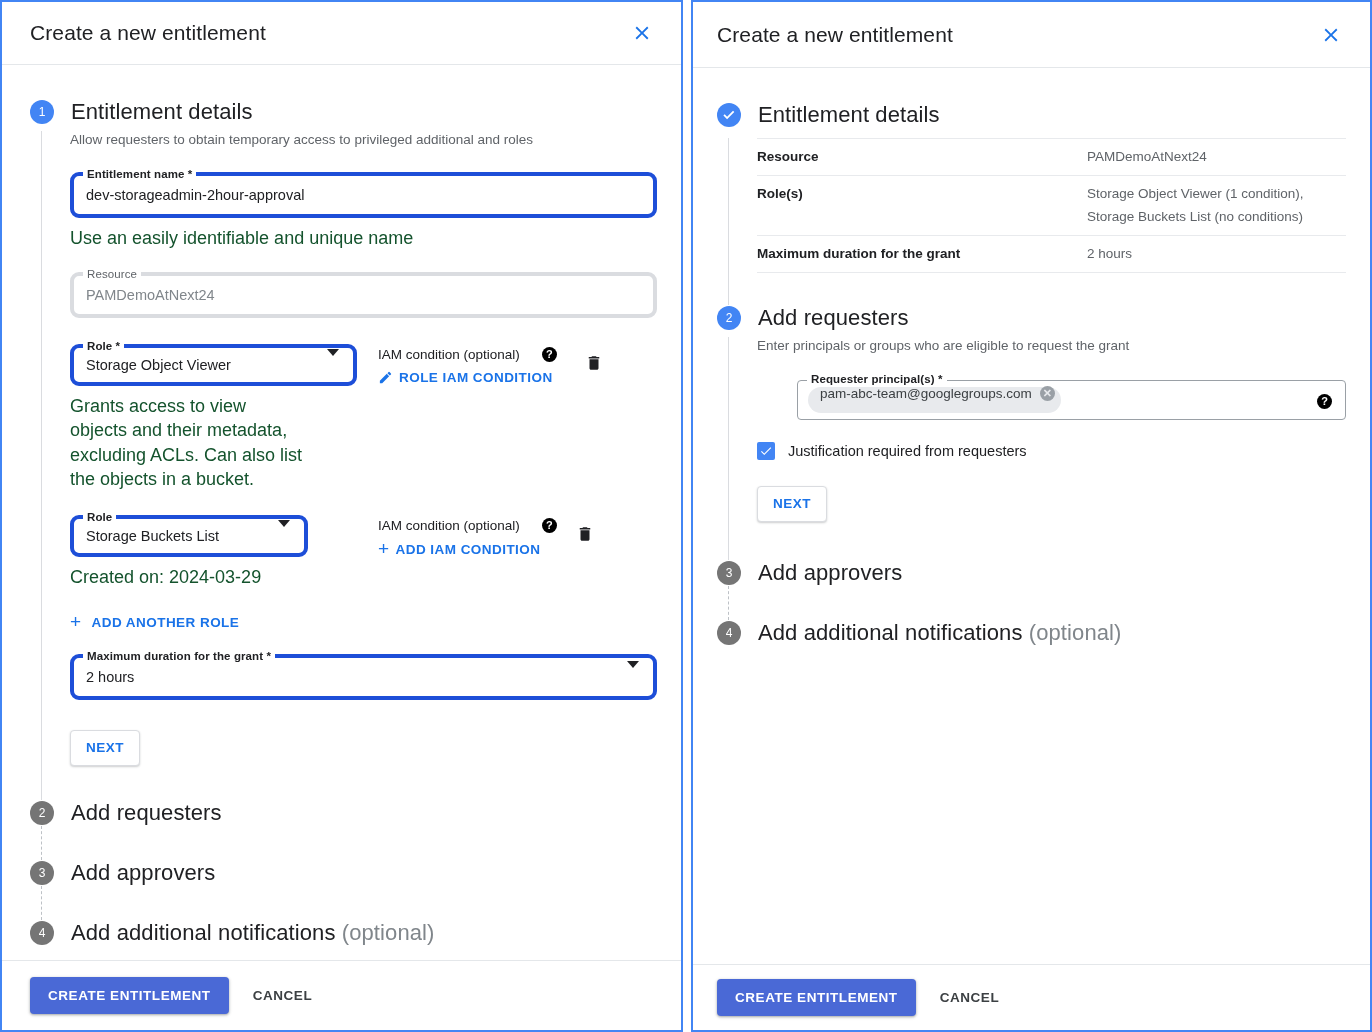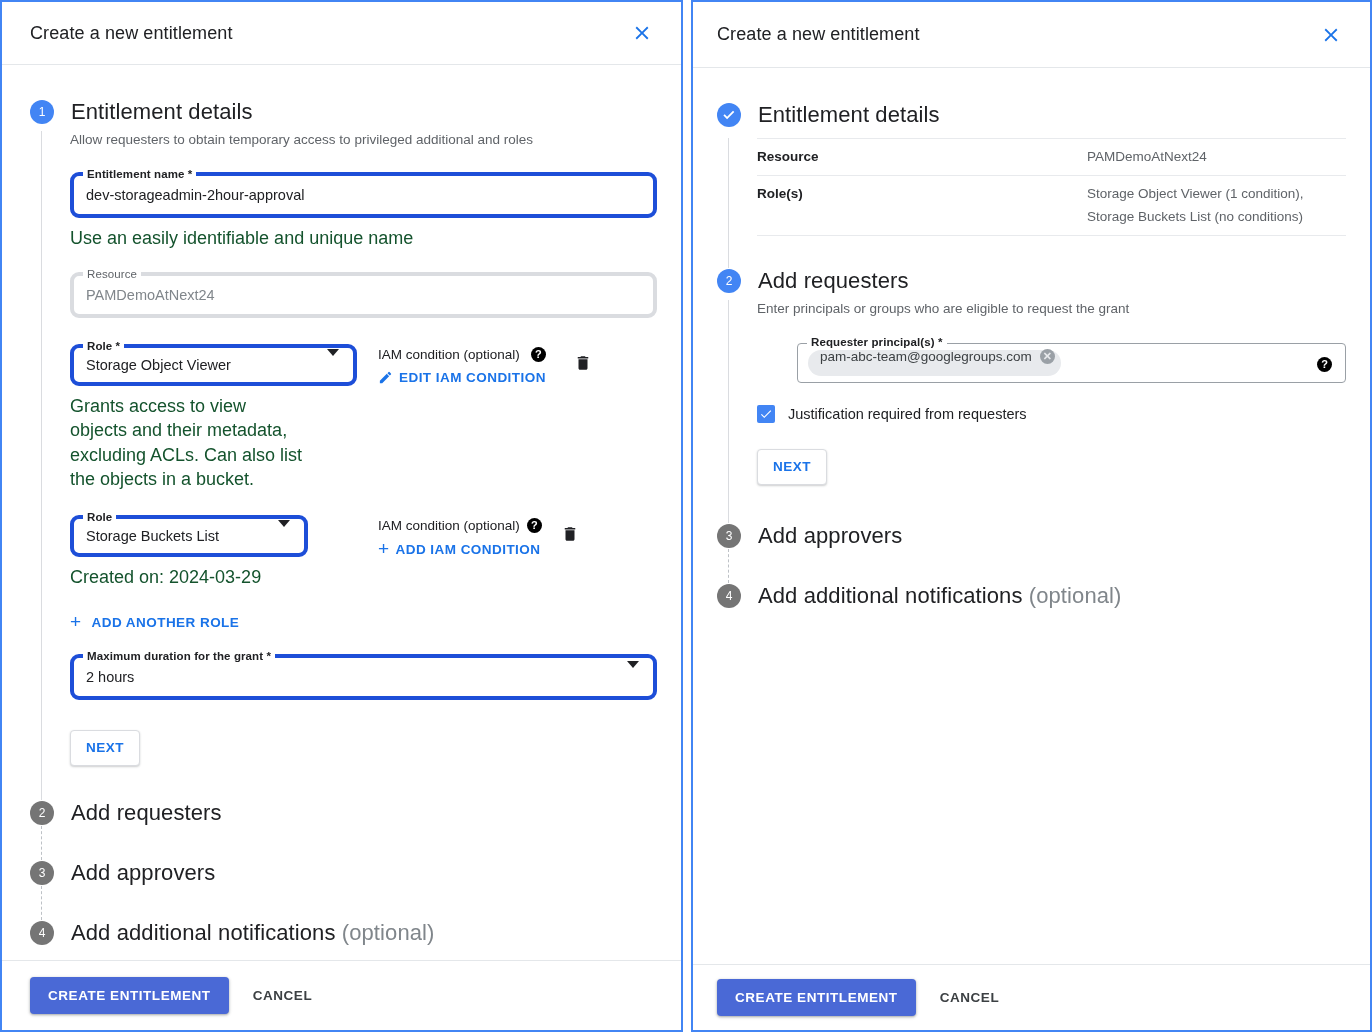--- a/index.html
+++ b/index.html
@@ -34,21 +34,21 @@
     flex: 0 0 auto;
     display: flex;
     align-items: center;
     justify-content: space-between;
     border-bottom: 1px solid #e4e7ea;
     background: #fff;
   }
   .left .dialog-header  { height: 63px; padding: 0 24px 0 28px; }
   .right .dialog-header { height: 66px; padding: 0 24px 0 24px; }
   .dialog-title {
-    font-size: 18px;
+    font-size: 21px;
     color: #202124;
     font-weight: 400;
     letter-spacing: .1px;
   }
   .close-btn {
     width: 30px; height: 30px;
     display: flex; align-items: center; justify-content: center;
     cursor: pointer;
     background: none; border: none; padding: 0;
   }
@@ -215,21 +215,21 @@
     display: flex;
     align-items: flex-start;
   }
   .role-left { position: relative; }
   .role-cond {
     padding-top: 3px;
   }
   .cond-label-row {
     display: flex;
     align-items: center;
-    gap: 7px;
+    gap: 22px;
     font-size: 13.5px;
     color: #202124;
     justify-content: space-between;
   }
   .help-icon {
     width: 15px; height: 15px;
     border-radius: 50%;
     background: #000;
     color: #fff;
     font-size: 11px;
@@ -431,21 +431,21 @@
 
             <div class="role-cond" style="margin-left:21px;">
               <div class="cond-label-row">
                 <span>IAM condition (optional)</span>
                 <span class="help-icon">?</span>
               </div>
               <div class="link-action">
                 <svg width="15" height="15" viewBox="0 0 24 24" aria-hidden="true">
                   <path d="M3 17.25V21h3.75L17.81 9.94l-3.75-3.75L3 17.25zM20.71 7.04a1 1 0 0 0 0-1.41l-2.34-2.34a1 1 0 0 0-1.41 0l-1.83 1.83 3.75 3.75 1.83-1.83z" fill="#1a73e8"></path>
                 </svg>
-                <span>EDIT IAM CONDITION</span>
+                <span>ROLE IAM CONDITION</span>
               </div>
             </div>
 
             <button class="trash-btn">
               <svg width="18" height="18" viewBox="0 0 24 24" aria-hidden="true">
                 <path d="M6 19c0 1.1.9 2 2 2h8c1.1 0 2-.9 2-2V7H6v12zM19 4h-3.5l-1-1h-5l-1 1H5v2h14V4z" fill="#202124"></path>
               </svg>
             </button>
           </div>
 
@@ -559,20 +559,24 @@
           <table class="summary">
             <tbody>
               <tr>
                 <td class="key">Resource</td>
                 <td class="val">PAMDemoAtNext24</td>
               </tr>
               <tr>
                 <td class="key">Role(s)</td>
                 <td class="val" style="max-width:230px;">Storage Object Viewer (1 condition), Storage Buckets List (no conditions)</td>
               </tr>
+              <tr>
+                <td class="key">Maximum duration for the grant</td>
+                <td class="val">2 hours</td>
+              </tr>
             </tbody>
           </table>
         </div>
       </div>
 
       <div class="step-connector" style="height:32px;"></div>
 
       <div class="step">
         <div class="step-head">
           <div class="step-badge active">2</div>

